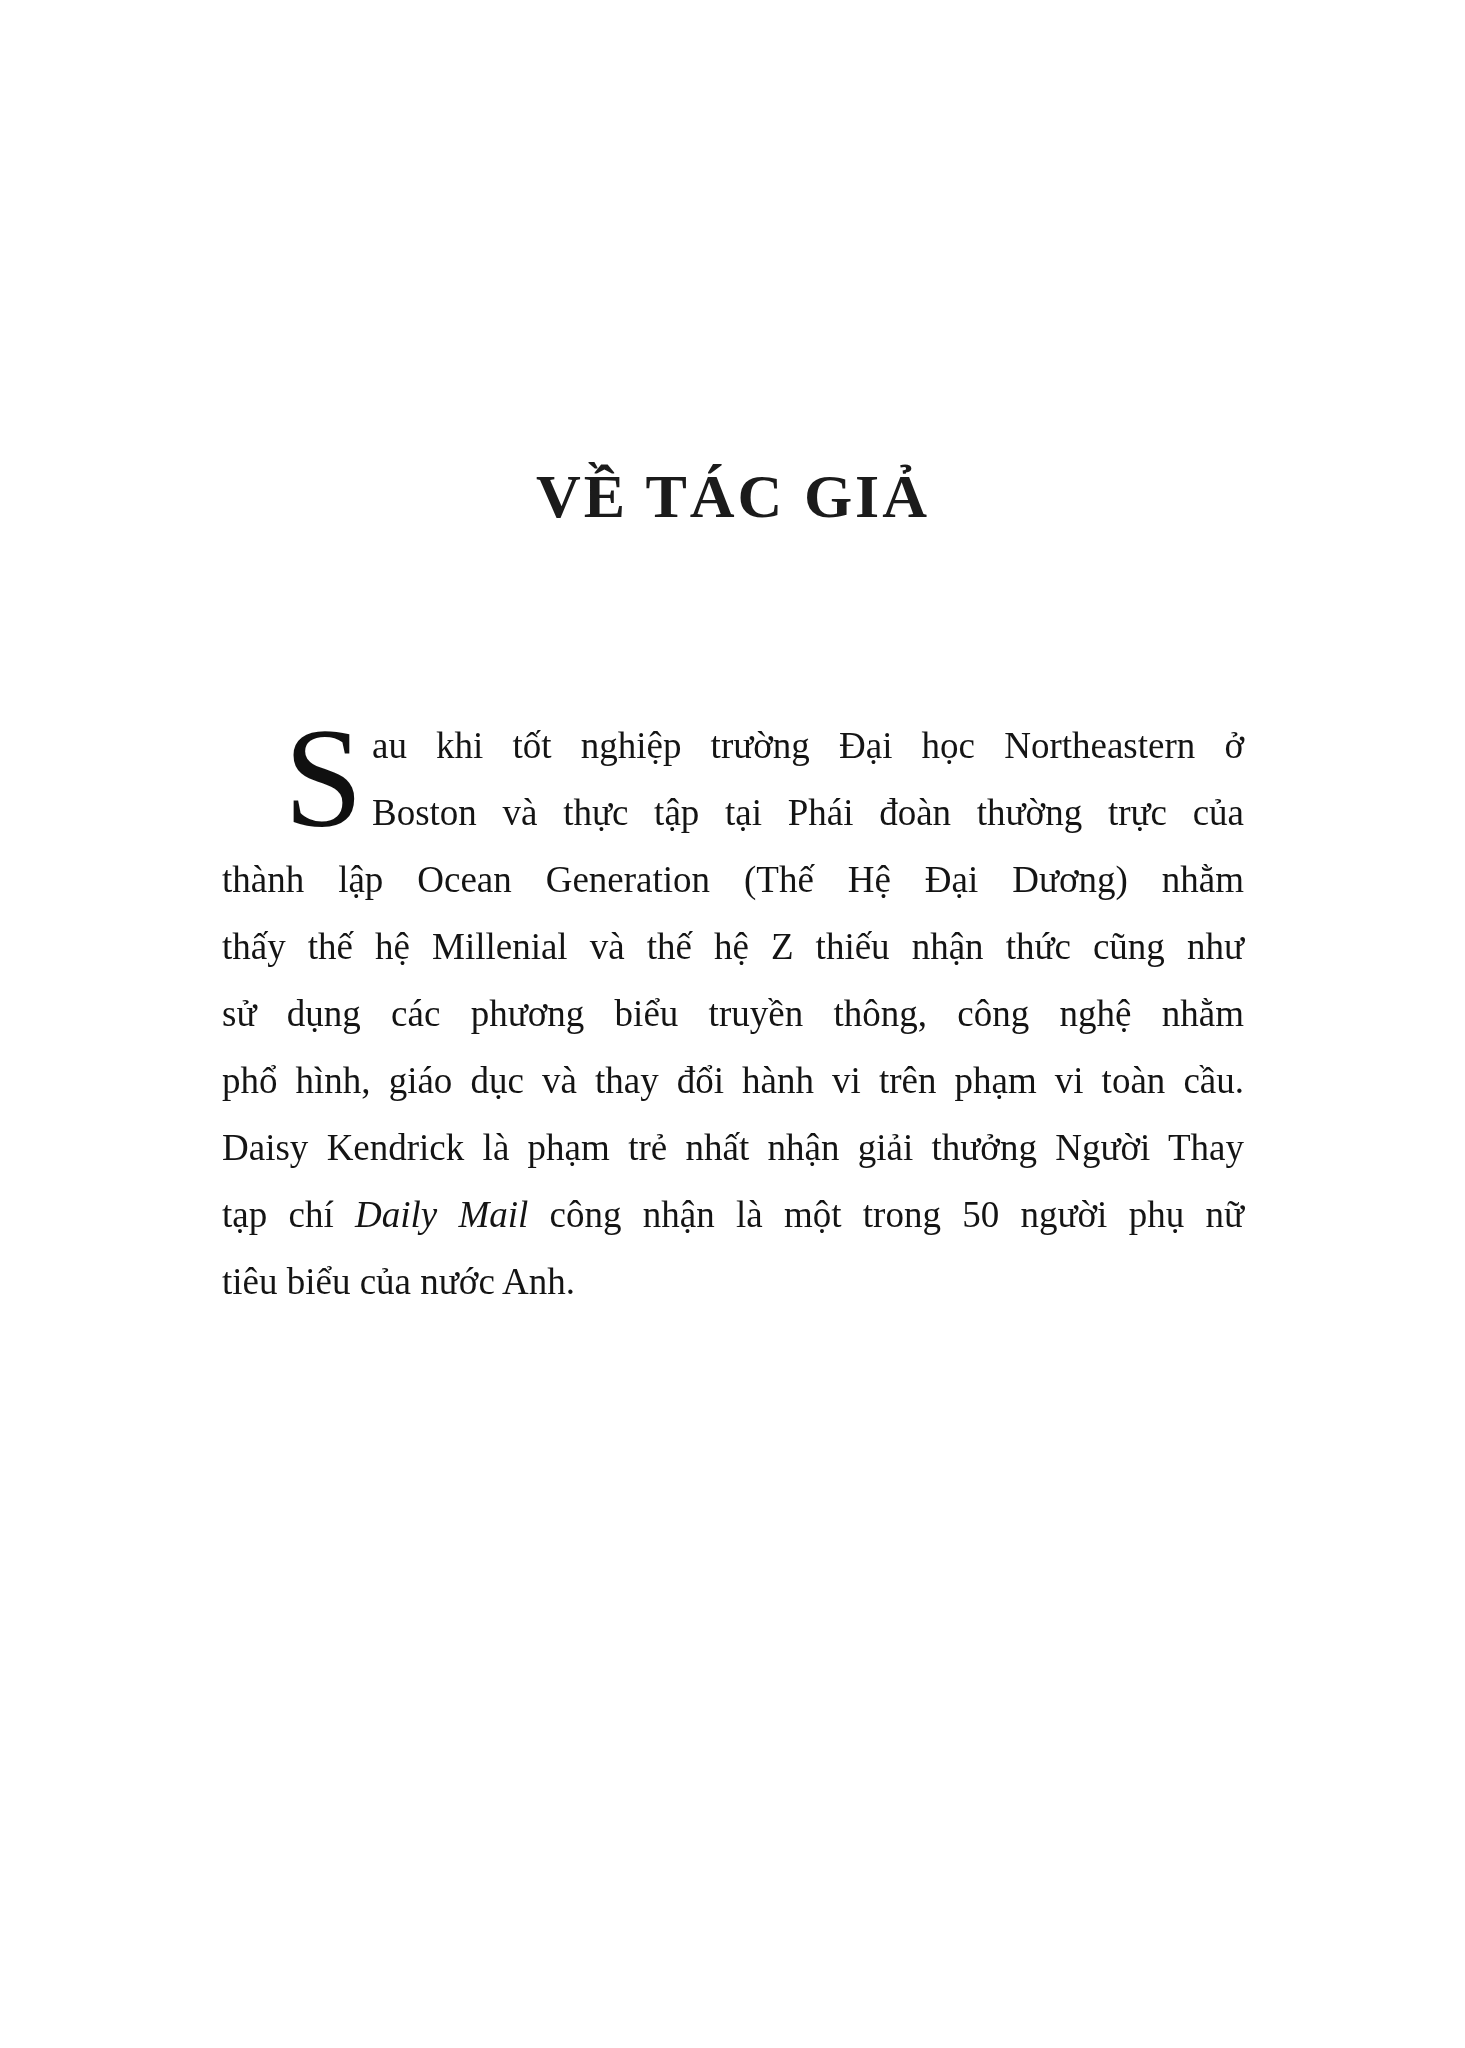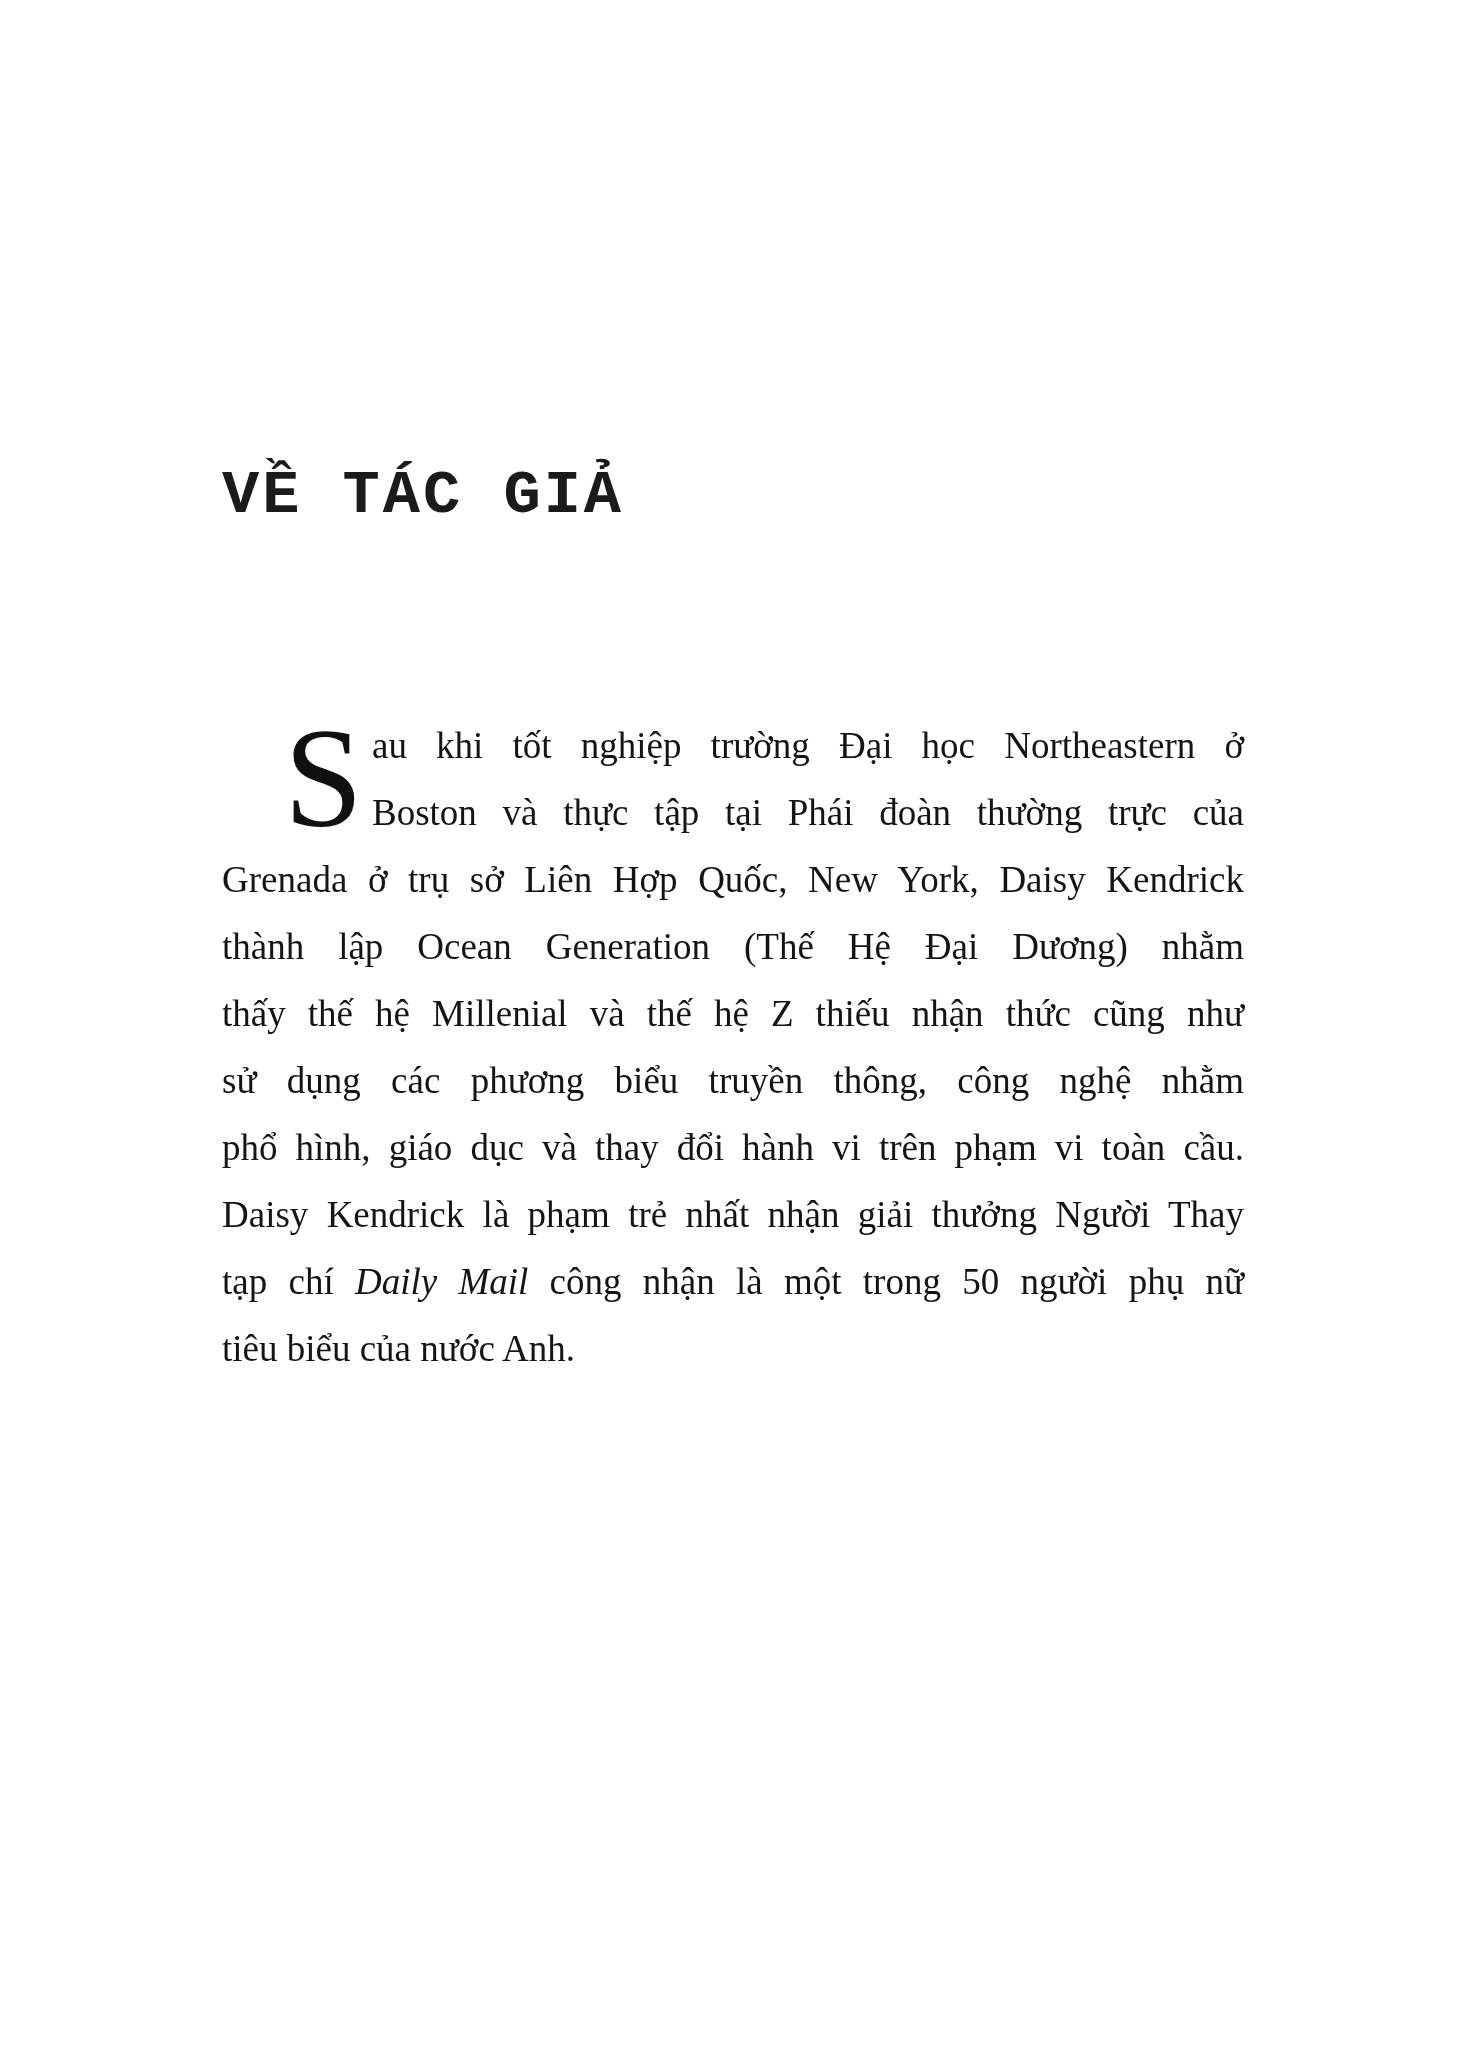--- a/index.html
+++ b/index.html
@@ -10,22 +10,22 @@
     background: #ffffff;
     overflow: hidden;
     margin: 0 auto;
   }
   .title {
     position: absolute;
     left: 222px;
     top: 460px;
     width: 1022px;
     margin: 0;
-    text-align: left;
-    font-family: Liberation Mono, monospace;
+    text-align: center;
+    font-family: Liberation Serif, serif;
     font-weight: 700;
     font-size: 62px;
     line-height: 72px;
     letter-spacing: 3px;
     color: #1b1b1b;
   }
   .body-block {
     position: absolute;
     left: 222px;
     top: 712px;
@@ -59,21 +59,20 @@
 <body>
 
 <div class="page">
   <h1 class="title">VỀ TÁC GIẢ</h1>
 
   <div class="body-block">
     <span class="dropcap">S</span>
     <div id="lines">
         <div class="line"><span>au khi tốt nghiệp trường Đại học Northeastern ở</span></div>
         <div class="line"><span>Boston và thực tập tại Phái đoàn thường trực của</span></div>
-        <div class="line"><span>Grenada ở trụ sở Liên Hợp Quốc, New York, Daisy Kendrick</span></div>
         <div class="line"><span>thành lập Ocean Generation (Thế Hệ Đại Dương) nhằm</span></div>
         <div class="line"><span>thấy thế hệ Millenial và thế hệ Z thiếu nhận thức cũng như</span></div>
         <div class="line"><span>sử dụng các phương biểu truyền thông, công nghệ nhằm</span></div>
         <div class="line"><span>phổ hình, giáo dục và thay đổi hành vi trên phạm vi toàn cầu.</span></div>
         <div class="line"><span>Daisy Kendrick là phạm trẻ nhất nhận giải thưởng Người Thay</span></div>
         <div class="line"><span>tạp chí </span><i>Daily Mail</i><span> công nhận là một trong 50 người phụ nữ</span></div>
         <div class="line last"><span>tiêu biểu của nước Anh.</span></div>
       </div>
   </div>
 </div>

